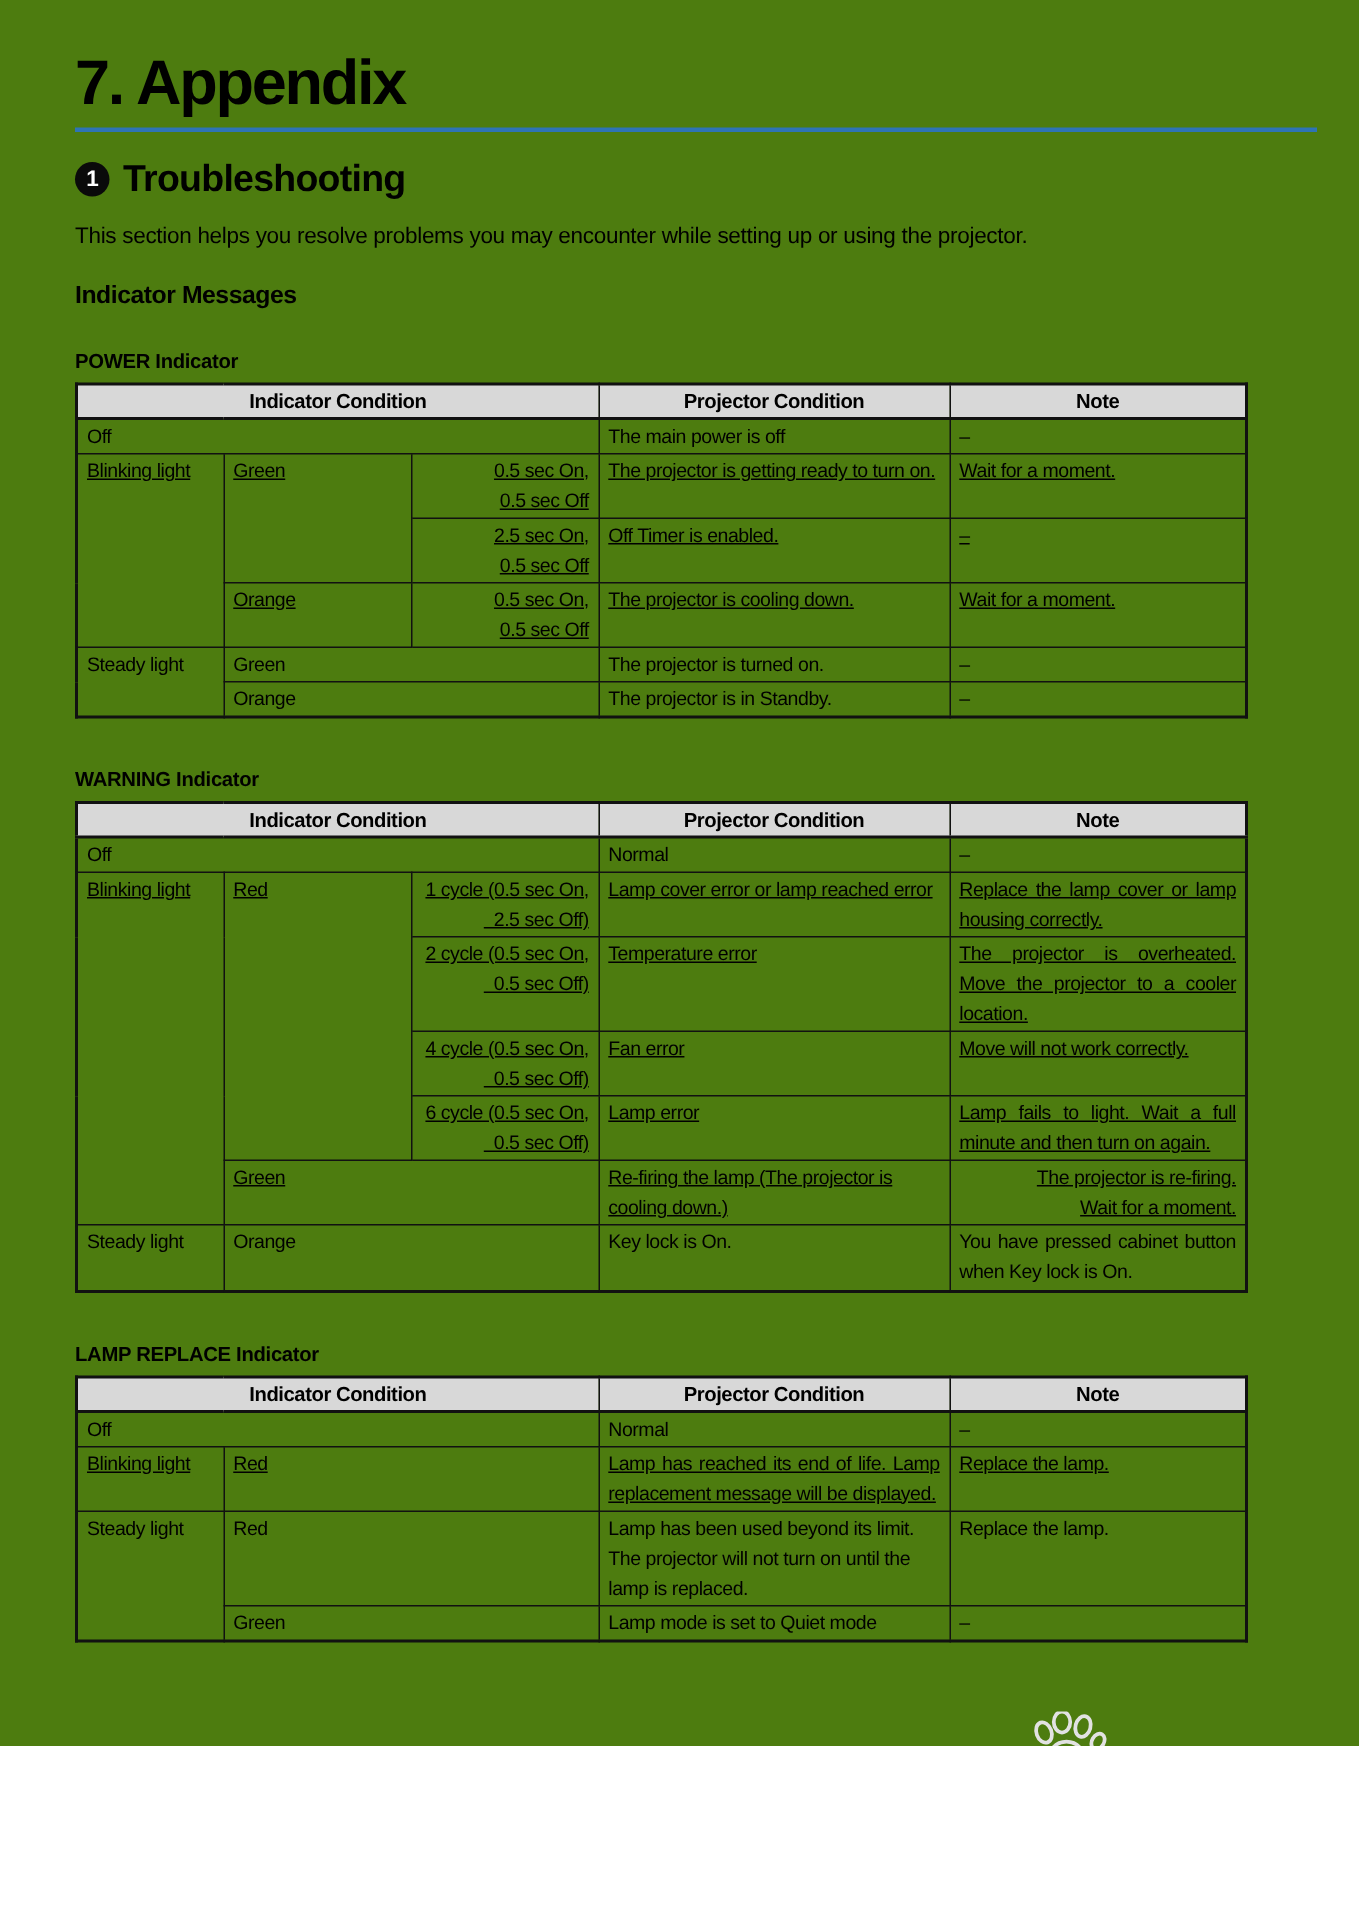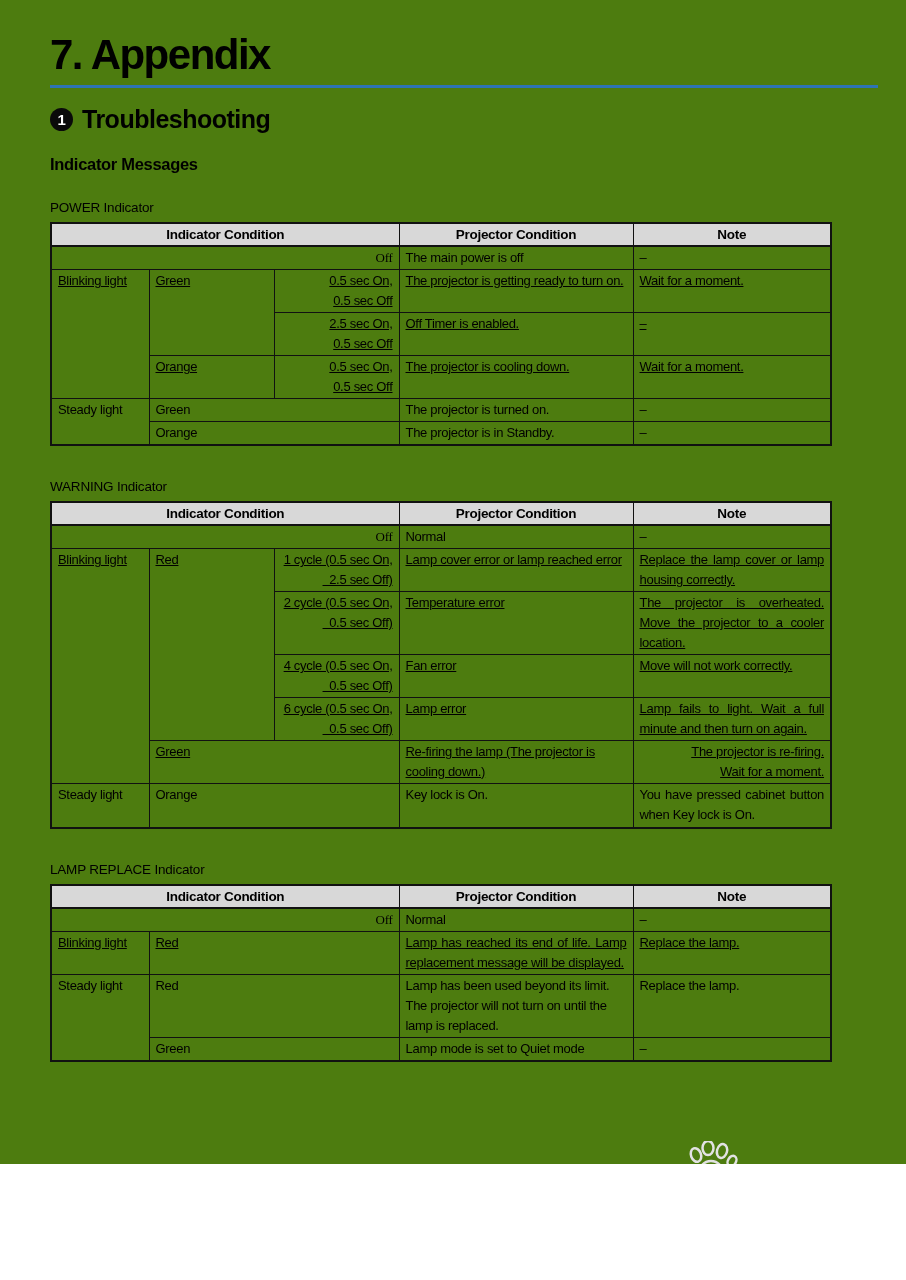--- a/index.html
+++ b/index.html
@@ -51,21 +51,21 @@
     letter-spacing:-0.2px;
   }
   .sub{
     margin-top:21px;
     font-size:16.5px;
     font-weight:800;
     letter-spacing:-0.3px;
   }
   .tcap{
     font-size:13.5px;
-    font-weight:400;
+    font-weight:700;
     letter-spacing:-0.2px;
   }
   .tcap.first{margin-top:26px;}
   .tcap.mid{margin-top:33px;}
   .cap-gap{margin-bottom:7px;}
   table.ind{
     border-collapse:collapse;
     table-layout:fixed;
     width:780px;
     font-size:13px;
@@ -86,21 +86,21 @@
     text-align:center;
     height:23px;
     padding:1px 3px;
   }
   table.ind td{
     border:1px solid var(--ink);
     padding:1px 6px;
     vertical-align:top;
     line-height:20px;
   }
-  .center{text-align:right;font-family:Liberation Serif, serif;}
+  .center{text-align:left;}
   .pre{white-space:pre-line;text-align:right;}
   .just{text-align:justify;}
   tr.rh21{height:21px;}
   tr.rh22{height:22px;}
   tr.rh42{height:42px;text-decoration:underline;}
   tr.rh44{height:44px;}
   tr.rh63{height:63px;}
   .watermark{
     position:absolute;
     top:1168px;right:66px;
@@ -142,20 +142,21 @@
 <div class="page">
 
   <h1 class="title">7. Appendix</h1>
   <div class="rule"></div>
 
   <div class="section-heading">
     <span class="numcircle">1</span>
     <span>Troubleshooting</span>
   </div>
 
+  <p class="intro">This section helps you resolve problems you may encounter while setting up or using the projector.</p>
 
   <h3 class="sub">Indicator Messages</h3>
 
   <h4 class="tcap first cap-gap">POWER Indicator</h4>
   <table class="ind">
     <colgroup>
         <col class="c1">
         <col class="c2">
         <col class="c3">
         <col class="c4">

